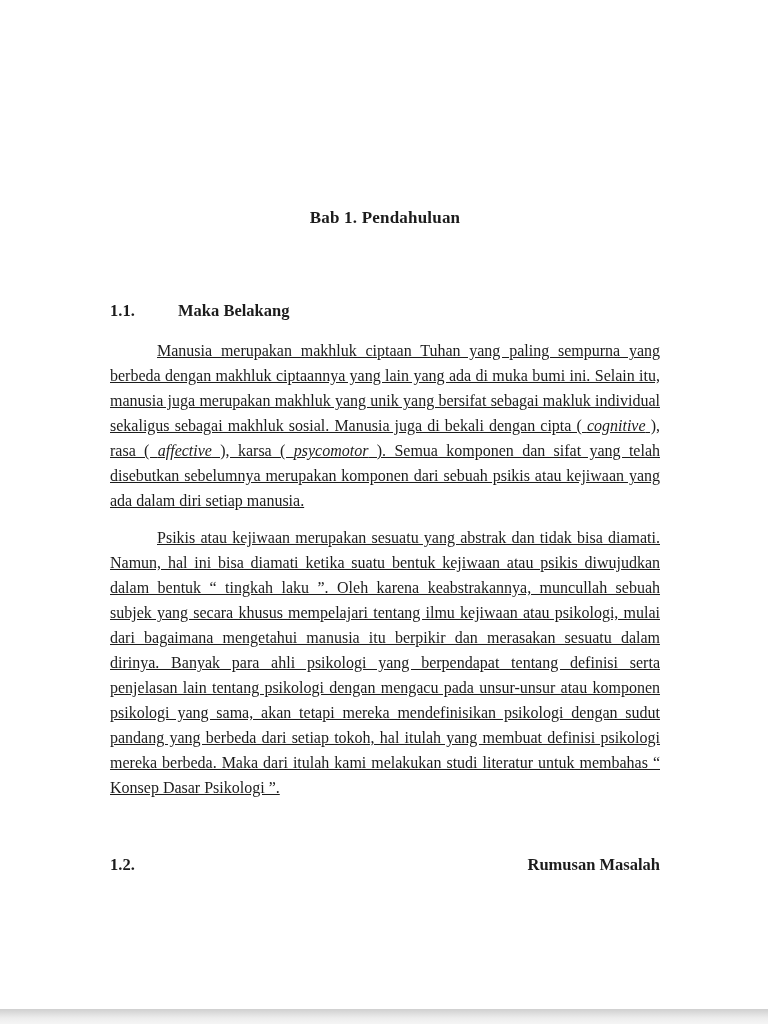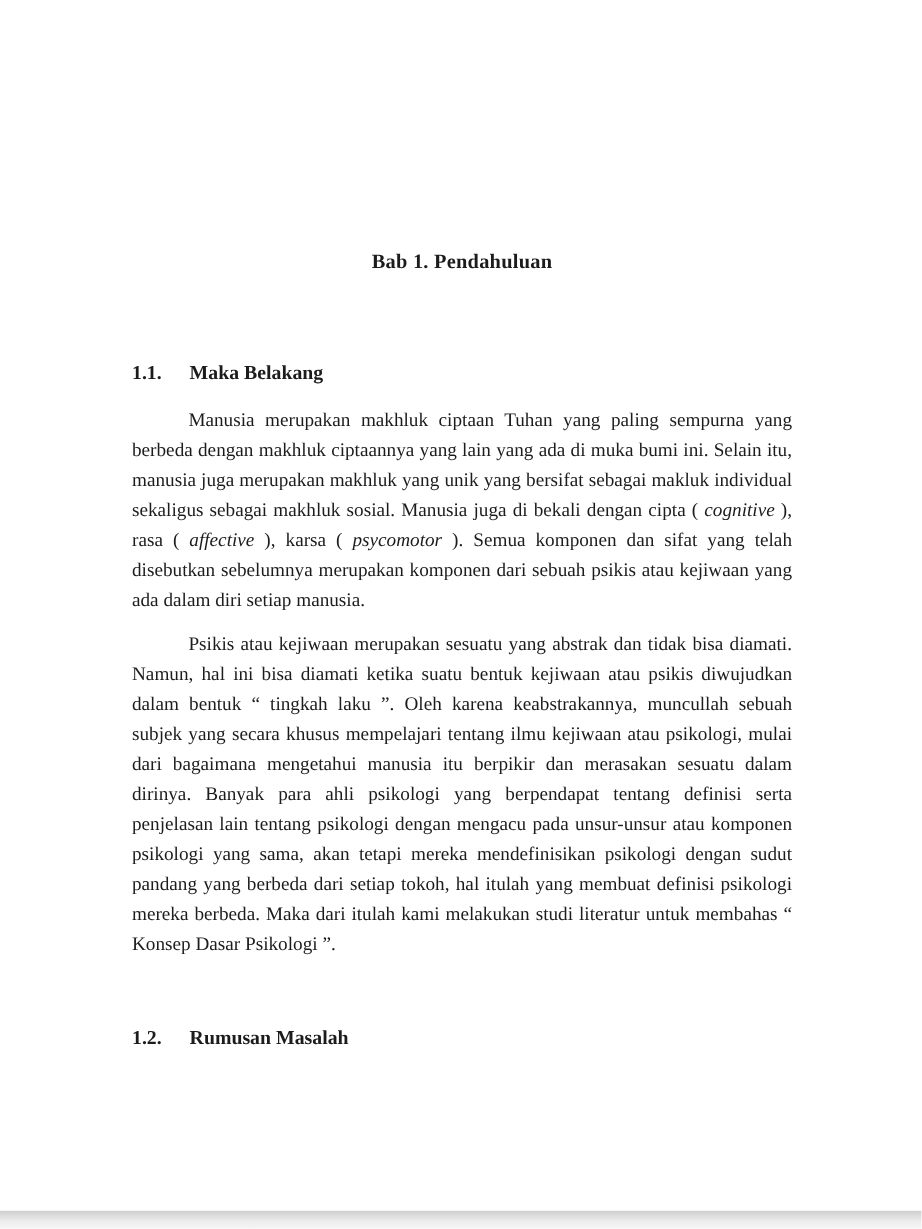--- a/index.html
+++ b/index.html
@@ -27,32 +27,34 @@
     font-size: 17px;
     font-weight: bold;
     line-height: 22px;
     letter-spacing: 0.2px;
   }
   .section-heading {
     display: flex;
     font-size: 16.5px;
     font-weight: bold;
     line-height: 20px;
+    gap: 20px;
   }
   .section-heading .num {
     width: 48px;
     flex: 0 0 48px;
   }
   #heading-1 { margin-top: 72px; }
-  #heading-2 { margin-top: 55px; }
+  #heading-2 { margin-top: 55px; justify-content: space-between; }
   .para {
     font-size: 16px;
     line-height: 25px;
     text-align: justify;
     text-indent: 47px;
+    text-decoration: underline;
   }
   #para-1 { margin-top: 17px; }
   #para-2 { margin-top: 12px; }
   .question-line {
     margin-top: 22px;
     font-size: 16px;
     line-height: 25px;
   }
   em { font-style: italic; }
 </style>

